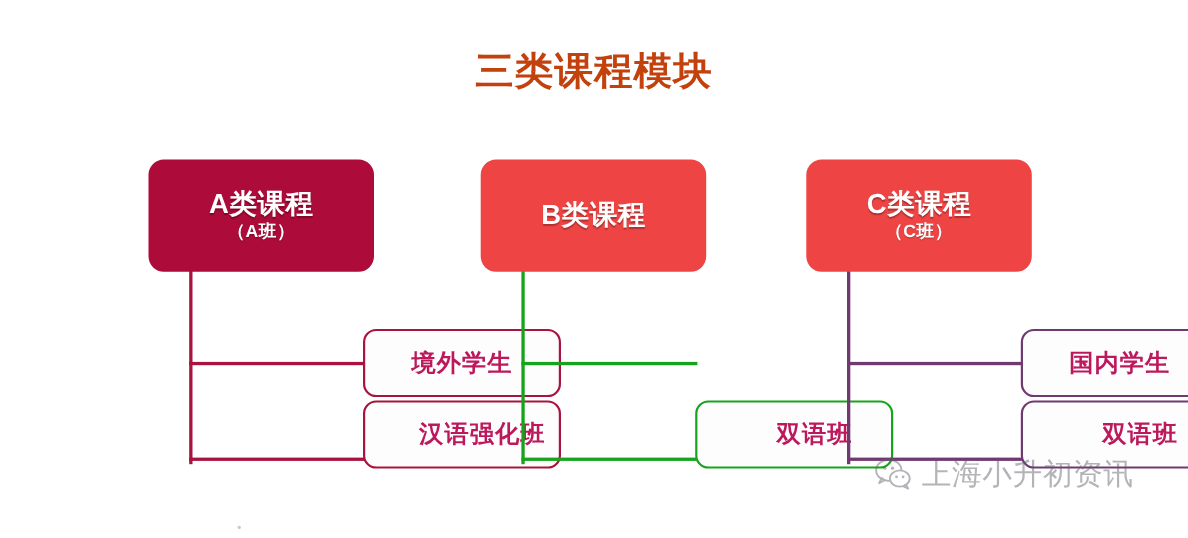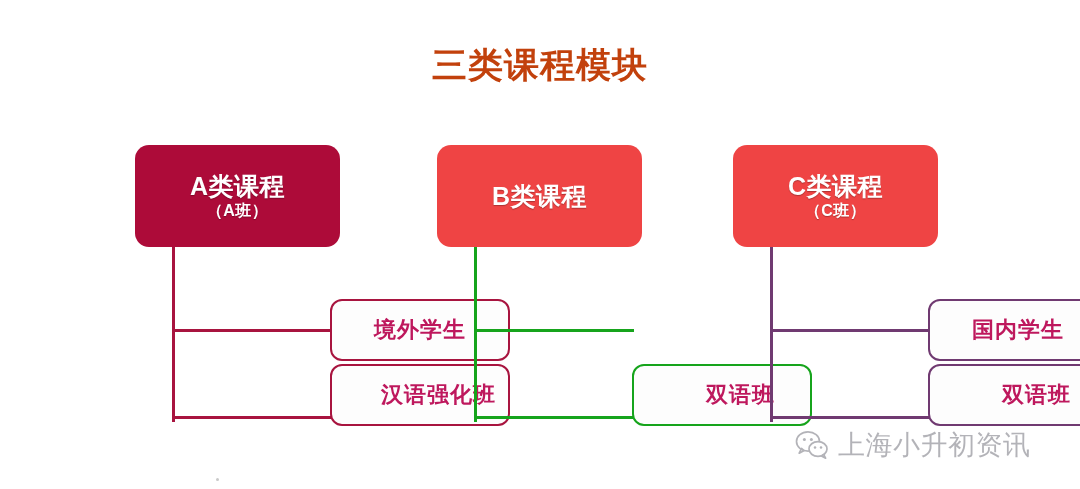--- a/index.html
+++ b/index.html
@@ -112,21 +112,21 @@
 
   
   #column-a .stub { width: 160px; }
   #column-b .stub { width: 160px; }
   #column-c .stub { width: 160px; }
 
   
   #watermark {
     position: absolute;
     left: 795px;
-    top: 425px;
+    top: 411px;
     height: 40px;
     display: flex;
     align-items: center;
     gap: 9px;
     opacity: 0.46;
     pointer-events: none;
   }
   #watermark .wm-text {
     font-size: 27px;
     font-weight: 400;

